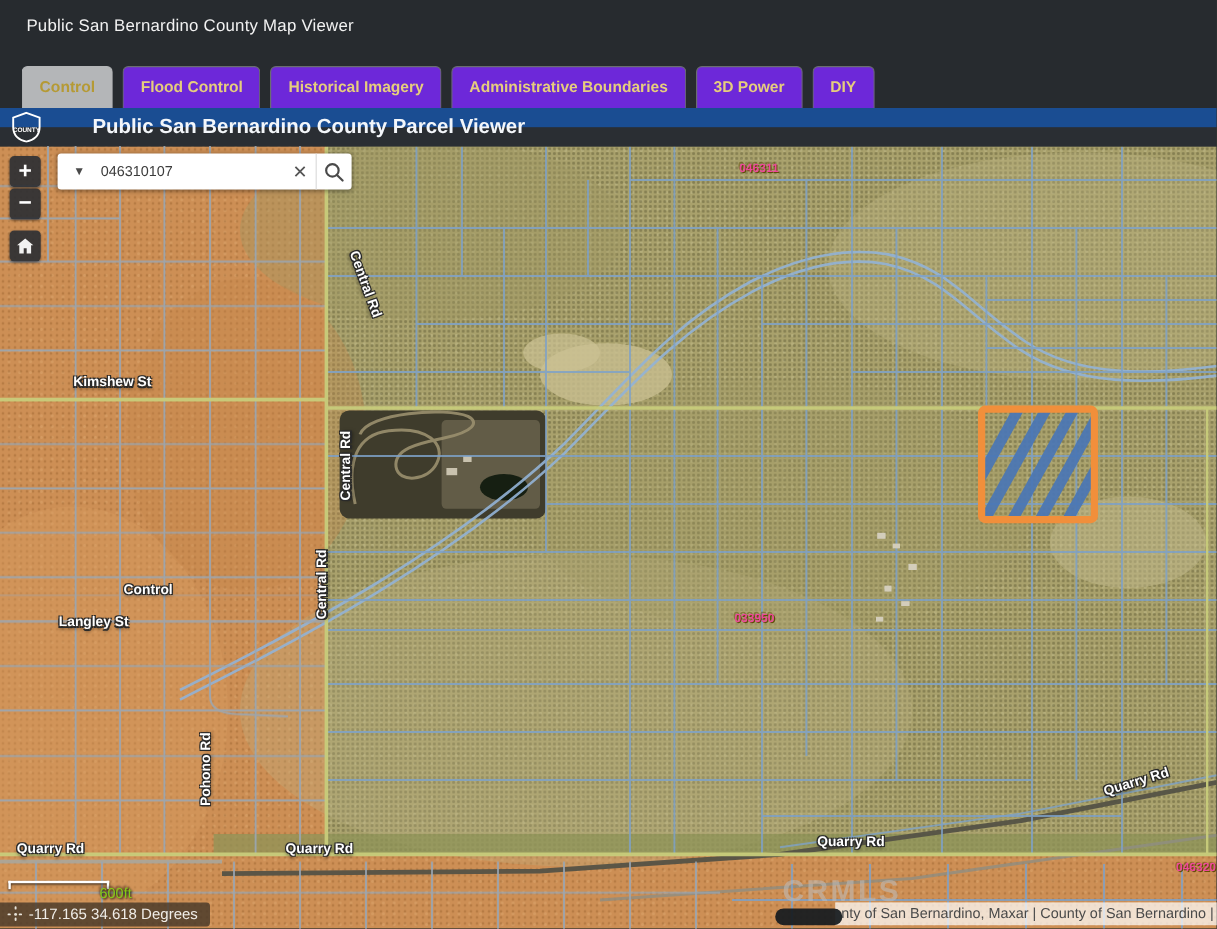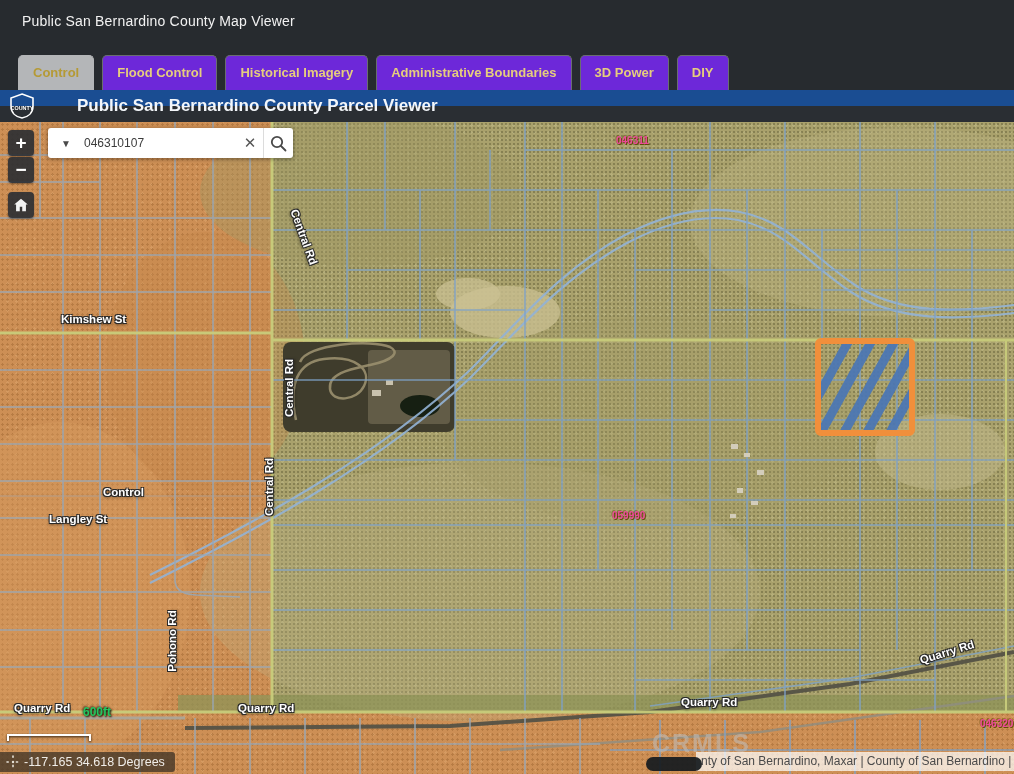--- a/index.html
+++ b/index.html
@@ -61,22 +61,22 @@
     justify-content: center; cursor: pointer; }
   #suggestion { position: absolute; left: 80px; top: 159px; width: 185px; height: 23px; background: #fff; z-index: 11;
     font-size: 11.5px; color: #6a6a6a; padding: 5px 9px; white-space: nowrap; overflow: hidden;
     box-shadow: 0 2px 4px rgba(0,0,0,.3); cursor: pointer; }
   #suggestion b { color: #333; }
 
   
   #scalebar { position: absolute; left: 7px; top: 734px; width: 84px; height: 7px; z-index: 10;
     border-top: 2px solid #fff; border-left: 2px solid #fff; border-right: 2px solid #fff;
     filter: drop-shadow(0 1px 1px rgba(0,0,0,.8)); }
-  #scalebar-label { position: absolute; left: 83px; top: 705px; z-index: 10; font-size: 12px; font-weight: bold;
-    color: #22c55e; text-shadow: 1px 1px 2px #000, -1px -1px 2px rgba(0,0,0,.6); }
+  #scalebar-label { position: absolute; left: 83px; top: 737px; z-index: 10; font-size: 12px; font-weight: normal;
+    color: #84cc16; text-shadow: 1px 1px 2px #000, -1px -1px 2px rgba(0,0,0,.6); }
   #coordbar { position: absolute; left: 0; top: 752px; height: 20px; padding: 0 10px 0 24px; z-index: 10;
     background: rgba(72,57,42,.82); border-radius: 0 3px 3px 0; color: #f0ede8; font-size: 12.5px; line-height: 20px; }
   #crosshair { position: absolute; left: 6px; top: 755px; z-index: 11; }
   #attribution { position: absolute; right: 0; top: 752px; width: 318px; height: 19px; z-index: 5;
     background: rgba(255,255,255,.72); color: #4a4a4a; font-size: 12px; line-height: 19px;
     padding-left: 5px; white-space: nowrap; overflow: hidden; }
   #watermark-pill { position: absolute; left: 646px; top: 757px; width: 56px; height: 14px; border-radius: 8px;
     background: rgba(22,27,31,.93); z-index: 6; }
   #watermark { position: absolute; left: 652px; top: 729px; z-index: 7; font-size: 25px; font-weight: bold;
     color: rgba(190,190,190,.55); letter-spacing: 2px; }
@@ -261,21 +261,21 @@
           <line x1="859" y1="325" x2="931" y2="195"></line>
           <line x1="882" y1="325" x2="954" y2="195"></line>
           <line x1="905" y1="325" x2="977" y2="195"></line>
           <line x1="928" y1="325" x2="1000" y2="195"></line>
         </g>
         <rect x="818" y="219" width="94" height="92" rx="3" fill="none" stroke="#f18f3b" stroke-width="6"></rect>
       </g>
     </svg>
 
     <span class="parcel-label" style="left:616px; top:13px;">046311</span>
-    <span class="parcel-label" style="left:612px; top:388px;">059990</span>
+    <span class="parcel-label" style="left:612px; top:388px;">033950</span>
     <span class="parcel-label" style="left:980px; top:596px;">046320</span>
     <span class="street-label" style="left:61px; top:191px;">Kimshew St</span>
     <span class="street-label rot" style="left:304px; top:115px; transform:translate(-50%,-50%) rotate(70deg);">Central Rd</span>
     <span class="street-label rot" style="left:289px; top:266px; transform:translate(-50%,-50%) rotate(-90deg);">Central Rd</span>
     <span class="street-label rot" style="left:269px; top:365px; transform:translate(-50%,-50%) rotate(-90deg);">Central Rd</span>
     <span class="street-label" style="left:103px; top:364px;">Control</span>
     <span class="street-label" style="left:6px; top:391px;padding-left:43px;">Langley St</span>
     <span class="street-label rot" style="left:172px; top:519px; transform:translate(-50%,-50%) rotate(-90deg);">Pohono Rd</span>
     <span class="street-label" style="left:14px; top:580px;">Quarry Rd</span>
     <span class="street-label" style="left:238px; top:580px;">Quarry Rd</span>

